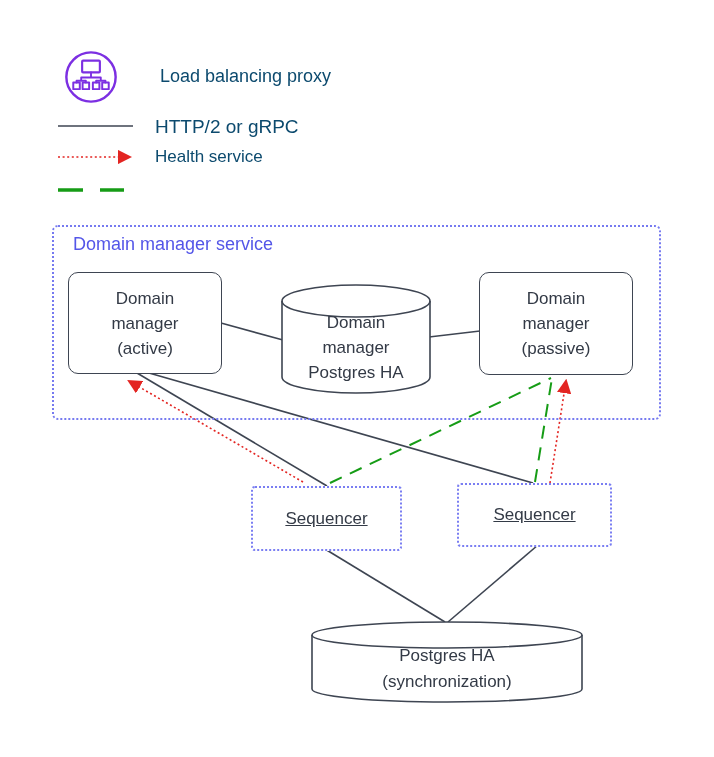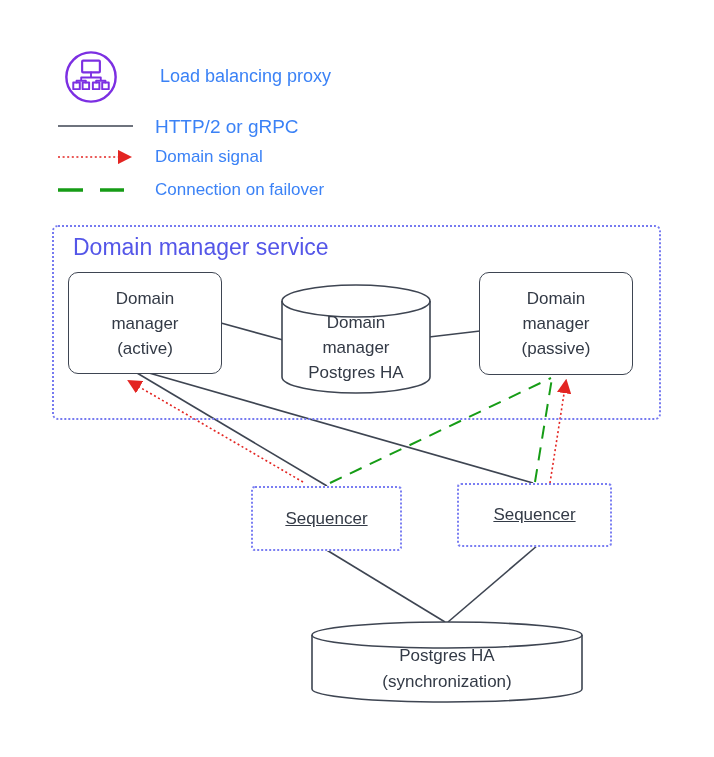--- a/index.html
+++ b/index.html
@@ -2,33 +2,33 @@
 <html><head>
 <meta charset="utf-8">
 <style>
   html,body{margin:0;padding:0;background:#ffffff;}
   .canvas{
     position:relative;width:714px;height:757px;background:#ffffff;
     font-family:"Liberation Sans",sans-serif;color:#333a46;overflow:hidden;
   }
   svg.edges{position:absolute;left:0;top:0;width:714px;height:757px;display:block;}
 
-  .label{position:absolute;color:#3b82f6;}
+  .label{position:absolute;color:#0c4a6e;}
   #legend-icon{position:absolute;left:63px;top:49px;width:56px;height:56px;}
   #legend-proxy-label{left:160px;top:66px;font-size:18px;}
   #legend-http-label{left:155px;top:116px;font-size:19px;}
   #legend-health-label{left:155px;top:147px;font-size:17px;}
   #legend-failover-label{left:155px;top:180px;font-size:17px;}
 
   #service-container{
     position:absolute;left:52px;top:225px;width:605px;height:191px;
     border:2px dotted #767af0;border-radius:6px;background:transparent;
   }
   #service-container .container-label{
-    position:absolute;left:19px;top:7px;font-size:23px;color:#5456e8;
+    position:absolute;left:19px;top:7px;font-size:18px;color:#5456e8;
   }
 
   .node{
     position:absolute;display:flex;align-items:center;justify-content:center;
     text-align:center;white-space:pre-line;background:#ffffff;color:#333a46;
   }
   .rectnode{border:1.6px solid #3e4552;border-radius:10px;font-size:17px;line-height:25px;}
   #node-active{left:68px;top:272px;width:152px;height:100px;}
   #node-passive{left:479px;top:272px;width:152px;height:101px;}
   .seqnode{border:2.5px dotted #7a7ef2;border-radius:4px;font-size:17px;text-decoration:underline;}
@@ -83,22 +83,21 @@
     <rect x="20.5" y="12.5" width="19" height="12.5" rx="1" stroke-width="2.3"></rect>
     <path stroke-width="2" d="M30,25 V30.5 M19.5,30.5 H40.5 M19.5,30.5 V34 M40.5,30.5 V34
              M14.5,34 H24.5 M35.5,34 H45.5 M14.5,34 V36 M24.5,34 V36 M35.5,34 V36 M45.5,34 V36"></path>
     <rect x="11" y="36" width="7" height="7" stroke-width="2.1"></rect>
     <rect x="21" y="36" width="7" height="7" stroke-width="2.1"></rect>
     <rect x="32" y="36" width="7" height="7" stroke-width="2.1"></rect>
     <rect x="42" y="36" width="7" height="7" stroke-width="2.1"></rect>
   </svg>
   <div class="label" id="legend-proxy-label">Load balancing proxy</div>
   <div class="label" id="legend-http-label">HTTP/2 or gRPC</div>
-  <div class="label" id="legend-health-label">Domain signal</div>
-  <div class="label" id="legend-failover-label">Connection on failover</div>
+  <div class="label" id="legend-health-label">Health service</div>
 
   <div id="service-container">
     <div class="container-label">Domain manager service</div>
   </div>
 
   <div class="node rectnode" id="node-active">Domain
 manager
 (active)</div>
   <div class="node rectnode" id="node-passive">Domain
 manager

